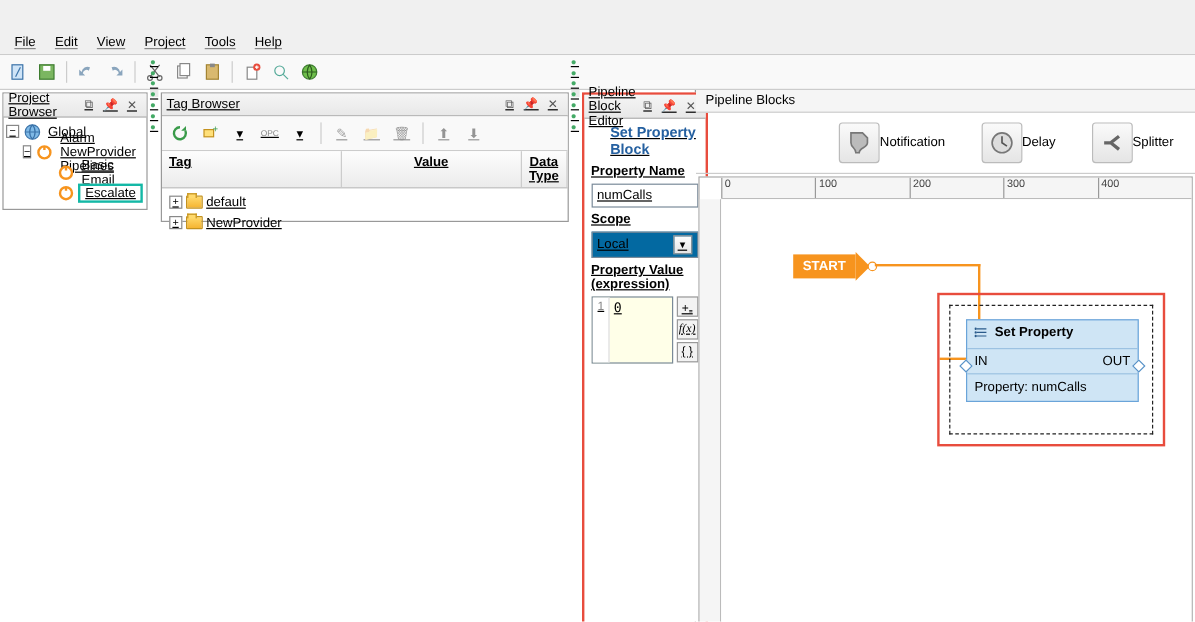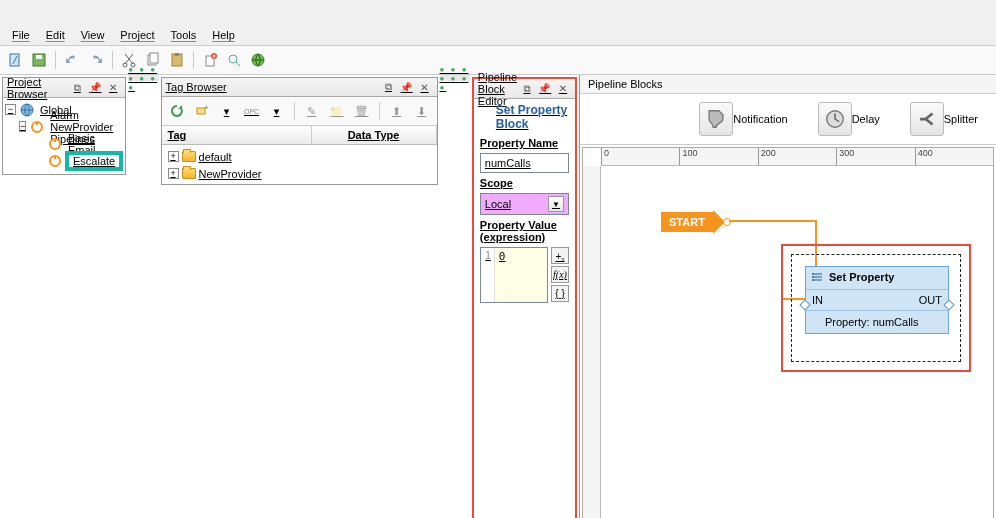--- a/index.html
+++ b/index.html
@@ -20,41 +20,41 @@
 .panel-header { display: flex; align-items: center; background: linear-gradient(#f5f5f5,#e8e8e8); border-bottom: 1px solid #aaa; padding: 2px 4px; height: 20px; }
 .panel-title { flex: 1; font-size: 11px; }
 .panel-btn { width: 16px; height: 14px; display: flex; align-items: center; justify-content: center; margin-left: 2px; cursor: pointer; font-size: 10px; color: #555; }
 .panel-body { flex: 1; overflow: hidden; position: relative; }
 
 .tree { padding: 3px 2px; font-size: 11px; }
 .tree-row { display: flex; align-items: center; height: 17px; }
 .tree-toggle { width: 11px; height: 11px; border: 1px solid #888; display: flex; align-items: center; justify-content: center; font-size: 9px; margin-right: 3px; cursor: pointer; background: #fff; line-height: 1; }
 .tree-icon { width: 16px; height: 16px; display: inline-flex; align-items: center; justify-content: center; margin-right: 2px; }
 .tree-label { padding: 1px 3px; }
-.tree-selected { background: #fff; border: 4px solid #14b8a6; padding: 0px 4px; }
+.tree-selected { background: #fff; border: 2px solid #14b8a6; padding: 0px 4px; }
 
 .splitter-h { height: 6px; background: #e8e8e8; display: flex; align-items: center; justify-content: center; cursor: ns-resize; }
 .splitter-dots { letter-spacing: 2px; color: #4a6; font-size: 8px; }
 
 .tag-toolbar { display: flex; padding: 3px 4px; gap: 3px; background: #f9f9f9; border-bottom: 1px solid #ccc; }
 
 .table-head { display: flex; background: linear-gradient(#fdfdfd,#ebebeb); border-bottom: 1px solid #bbb; }
 .th { padding: 3px 6px; font-weight: bold; border-right: 1px solid #ccc; font-size: 11px; }
 .th-tag { width: 150px; }
 .th-value { width: 150px; text-align: center; }
 .th-type { flex: 1; text-align: center; }
 .table-body .tree-row { padding-left: 4px; }
 .folder-icon { width: 14px; height: 11px; background: linear-gradient(#ffd96b,#f5b532); border: 1px solid #c4921f; border-radius: 1px; display: inline-block; position: relative; }
 .folder-icon::before { content:""; position:absolute; top:-3px; left:0; width:6px; height:3px; background:#ffd96b; border:1px solid #c4921f; border-bottom:none; }
 
 .pbe-panel { border: 2px solid #e84c3d; }
 .pbe-section-title { color: #2560a0; font-weight: bold; padding: 4px 6px; font-size: 12px; margin-left: 16px; }
 .pbe-label { font-weight: bold; padding: 2px 6px; font-size: 11px; }
 .pbe-input { margin: 2px 6px; border: 1px solid #7a8a99; padding: 3px 4px; font-size: 11px; background: #fff; }
-.pbe-select { margin: 2px 6px; border: 1px solid #7a8a99; padding: 2px 4px; font-size: 11px; background: #f0abfc; display: flex; align-items: center; }
+.pbe-select { margin: 2px 6px; border: 1px solid #7a8a99; padding: 2px 4px; font-size: 11px; background: #0369a1; display: flex; align-items: center; }
 .pbe-select-val { flex: 1; }
 .pbe-select-btn { width: 16px; height: 16px; border: 1px solid #999; background: linear-gradient(#fdfdfd,#e5e5e5); display: flex; align-items: center; justify-content: center; font-size: 8px; }
 .pbe-expr-wrap { display: flex; margin: 2px 6px; }
 .pbe-expr { flex: 1; border: 1px solid #7a8a99; background: #ffffe8; min-height: 56px; display: flex; }
 .pbe-gutter { width: 14px; background: #fff; border-right: 1px solid #ddd; text-align: right; padding: 2px 3px; color: #888; font-size: 10px; }
 .pbe-expr-text { flex: 1; padding: 2px 4px; font-family: monospace; font-size: 11px; }
 .pbe-side-btns { width: 18px; display: flex; flex-direction: column; gap: 2px; margin-left: 3px; }
 .side-btn { height: 17px; border: 1px solid #999; background: #f3f3f3; display: flex; align-items: center; justify-content: center; font-size: 10px; cursor: pointer; }
 
 .pipeline-blocks-title { padding: 3px 8px; font-size: 11px; border-bottom: 1px solid #ccc; background: #f5f5f5; }
@@ -76,21 +76,21 @@
 .wire { position: absolute; border: 0; }
 .wire-h1 { left: 128px; top: 54px; width: 88px; height: 2px; background: #f7941e; }
 .wire-v { left: 214px; top: 54px; width: 2px; height: 80px; background: #f7941e; }
 .wire-h2 { left: 182px; top: 132px; width: 34px; height: 2px; background: #f7941e; }
 
 .node-highlight { position: absolute; left: 180px; top: 78px; width: 190px; height: 128px; border: 2px solid #e84c3d; }
 .node-sel { position: absolute; left: 190px; top: 88px; width: 170px; height: 108px; border: 1px dashed #222; }
 .set-prop-block { position: absolute; left: 204px; top: 100px; width: 144px; border: 1px solid #6aa4d9; background: #cfe5f5; font-size: 11px; }
 .sp-title { display: flex; align-items: flex-start; gap: 5px; padding: 4px 6px; font-weight: bold; border-bottom: 1px solid #9cc2e2; }
 .sp-io { display: flex; justify-content: space-between; padding: 4px 6px; border-bottom: 1px solid #9cc2e2; }
-.sp-prop { padding: 5px 6px; margin-left: 13px; }
+.sp-prop { padding: 5px 6px; }
 .sp-port { position: absolute; width: 8px; height: 8px; background: #fff; border: 1px solid #5a94c9; transform: rotate(45deg); }
 .sp-port-in { left: -5px; top: 34px; }
 .sp-port-out { right: -5px; top: 34px; }
 
 svg.ico { width: 16px; height: 16px; }
 </style>
 </head>
 <body>
 
 <div class="menubar">
@@ -249,20 +249,21 @@
         <div class="tool-sep"></div>
         <div class="tool-btn" style="opacity:.4;">✎</div>
         <div class="tool-btn" style="opacity:.4;">📁</div>
         <div class="tool-btn" style="opacity:.4;">🗑</div>
         <div class="tool-sep"></div>
         <div class="tool-btn" style="opacity:.4;">⬆</div>
         <div class="tool-btn" style="opacity:.4;">⬇</div>
       </div>
       <div class="table-head">
         <div class="th th-tag">Tag</div>
+        <div class="th th-value">Value</div>
         <div class="th th-type">Data Type</div>
       </div>
       <div class="table-body tree">
         <div class="tree-row">
           <span class="tree-toggle">+</span>
           <span class="folder-icon"></span>
           <span class="tree-label">default</span>
         </div>
         <div class="tree-row">
           <span class="tree-toggle">+</span>

